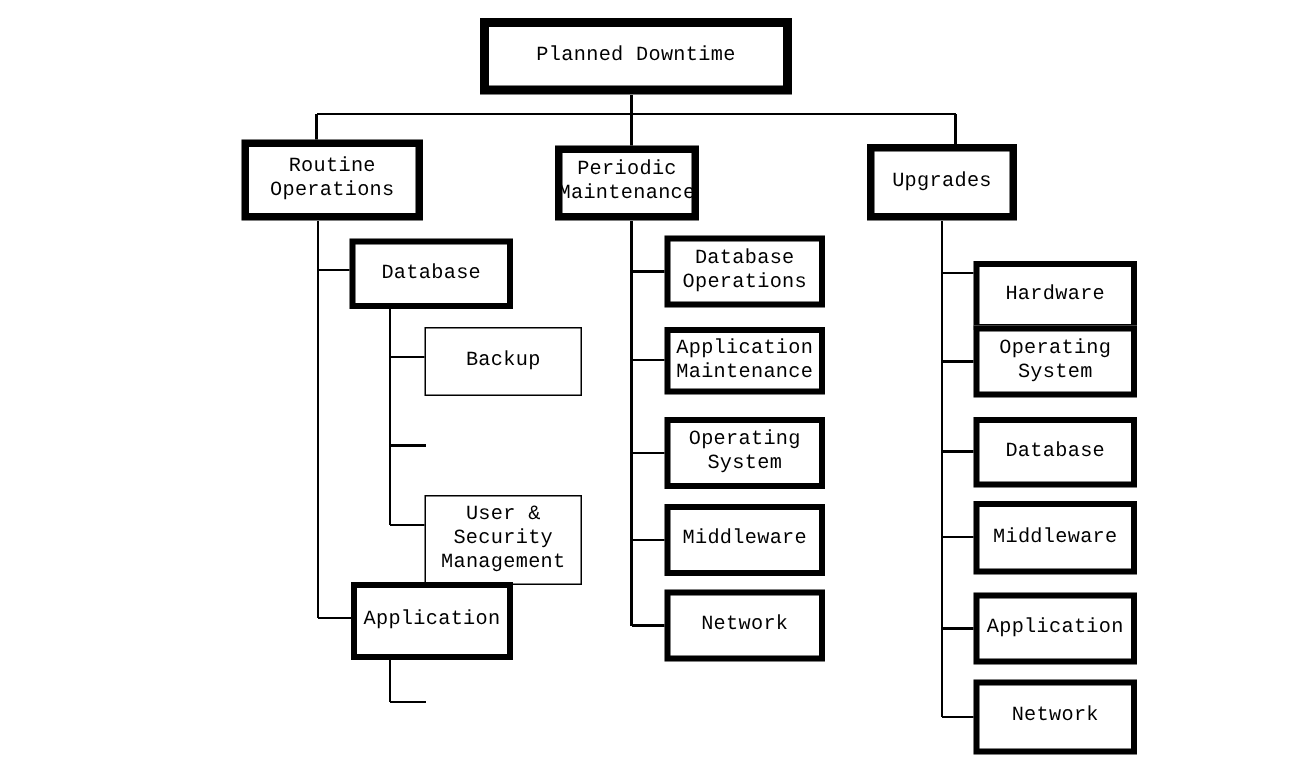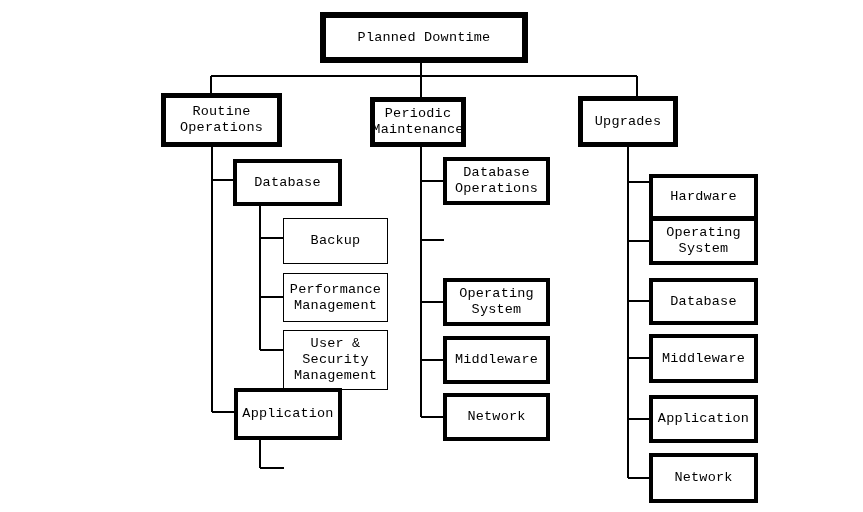--- a/index.html
+++ b/index.html
@@ -85,25 +85,25 @@
   </svg>
 
   <div class="node b6" style="left:320px; top:12px;  width:208px; height:51px;">Planned Downtime</div>
 
   <div class="node b5" style="left:161px; top:93px;  width:121px; height:54px;">Routine Operations</div>
   <div class="node b5" style="left:370px; top:97px;  width:96px; height:50px;">Periodic Maintenance</div>
   <div class="node b5" style="left:578px; top:96px;  width:100px; height:51px;">Upgrades</div>
 
   <div class="node b4" style="left:233px; top:159px; width:109px; height:47px;">Database</div>
   <div class="node b1" style="left:283px; top:218px; width:105px; height:46px;">Backup</div>
-  <div class="node b1" style="left:283px; top:273px; width:105px; height:49px;">Performance Management</div>
   <div class="node b1" style="left:283px; top:330px; width:105px; height:60px;">User &amp; Security Management</div>
   <div class="node b4" style="left:234px; top:388px; width:108px; height:52px;">Application</div>
 
   <div class="node b4" style="left:443px; top:157px; width:107px; height:48px;">Database Operations</div>
+  <div class="node b4" style="left:443px; top:218px; width:107px; height:45px;">Application Maintenance</div>
   <div class="node b4" style="left:443px; top:278px; width:107px; height:48px;">Operating System</div>
   <div class="node b4" style="left:443px; top:336px; width:107px; height:48px;">Middleware</div>
   <div class="node b4" style="left:443px; top:393px; width:107px; height:48px;">Network</div>
 
   <div class="node b4" style="left:649px; top:159px; width:109px; height:46px;margin-top:15px;">Hardware</div>
   <div class="node b4" style="left:649px; top:217px; width:109px; height:48px;">Operating System</div>
   <div class="node b4" style="left:649px; top:278px; width:109px; height:47px;">Database</div>
   <div class="node b4" style="left:649px; top:334px; width:109px; height:49px;">Middleware</div>
   <div class="node b4" style="left:649px; top:395px; width:109px; height:48px;">Application</div>
   <div class="node b4" style="left:649px; top:453px; width:109px; height:50px;">Network</div>

